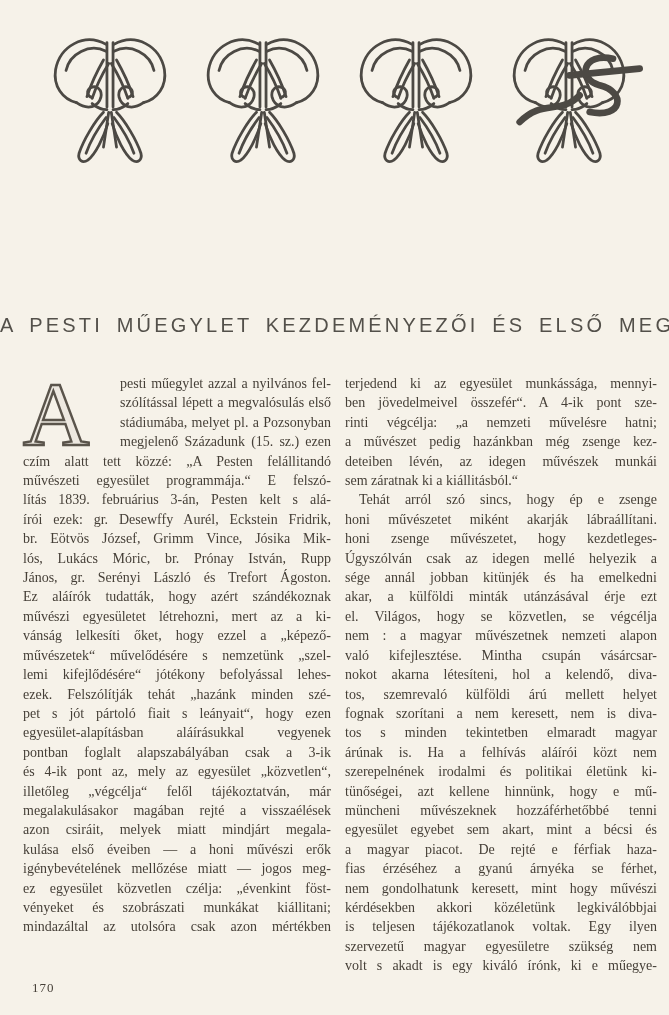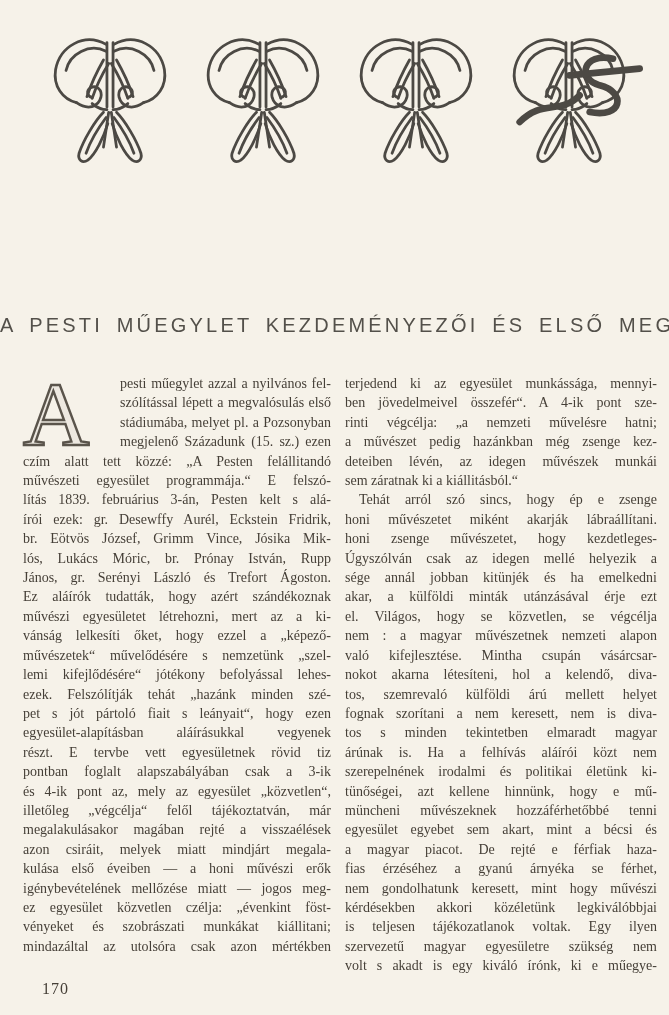--- a/index.html
+++ b/index.html
@@ -66,22 +66,22 @@
     font-size:92px;
     line-height:80px;
     text-align:left;
     color:rgba(70,64,55,0.05);
     -webkit-text-stroke:2.4px var(--ink-light);
     letter-spacing:0;
   }
 
   
   .pageno{
-    margin:4px 0 0 42px;
-    font-size:16px;
+    margin:4px 0 0 32px;
+    font-size:13px;
     letter-spacing:1px;
     color:var(--ink);
   }
 </style>
 </head>
 <body>
 
 <div class="page">
 
   <svg width="0" height="0" style="position:absolute" aria-hidden="true">
@@ -169,21 +169,20 @@
           <div class="line">lós, Lukács Móric, br. Prónay István, Rupp</div>
           <div class="line">János, gr. Serényi László és Trefort Ágoston.</div>
           <div class="line">Ez aláírók tudatták, hogy azért szándékoznak</div>
           <div class="line">művészi egyesületet létrehozni, mert az a ki-</div>
           <div class="line">vánság lelkesíti őket, hogy ezzel a „képező-</div>
           <div class="line">művészetek“ művelődésére s nemzetünk „szel-</div>
           <div class="line">lemi kifejlődésére“ jótékony befolyással lehes-</div>
           <div class="line">ezek. Felszólítják tehát „hazánk minden szé-</div>
           <div class="line">pet s jót pártoló fiait s leányait“, hogy ezen</div>
           <div class="line">egyesület-alapításban aláírásukkal vegyenek</div>
-          <div class="line">részt. E tervbe vett egyesületnek rövid tiz</div>
           <div class="line">pontban foglalt alapszabályában csak a 3-ik</div>
           <div class="line">és 4-ik pont az, mely az egyesület „közvetlen“,</div>
           <div class="line">illetőleg „végcélja“ felől tájékoztatván, már</div>
           <div class="line">megalakulásakor magában rejté a visszaélések</div>
           <div class="line">azon csiráit, melyek miatt mindjárt megala-</div>
           <div class="line">kulása első éveiben — a honi művészi erők</div>
           <div class="line">igénybevételének mellőzése miatt — jogos meg-</div>
           <div class="line">ez egyesület közvetlen czélja: „évenkint föst-</div>
           <div class="line">vényeket és szobrászati munkákat kiállitani;</div>
           <div class="line">mindazáltal az utolsóra csak azon mértékben</div>

